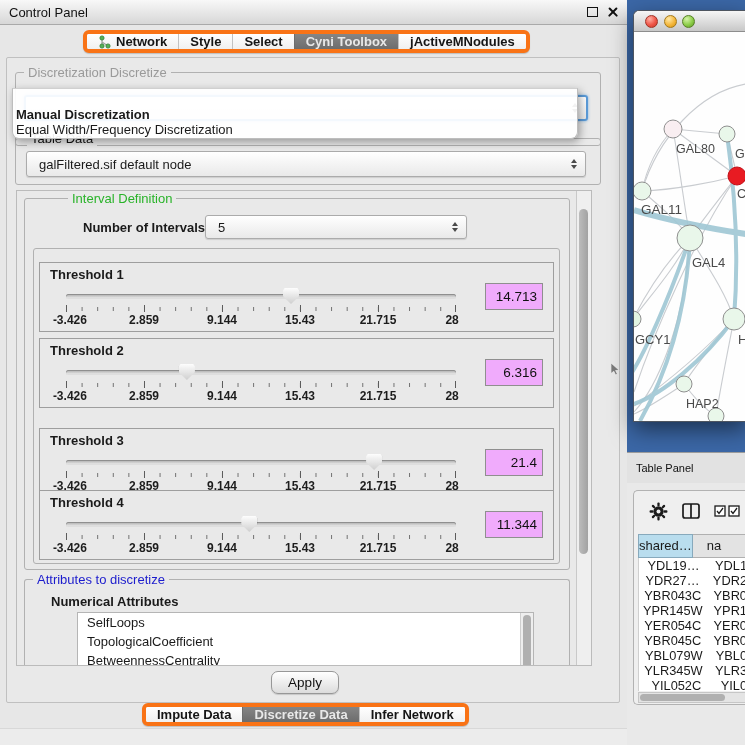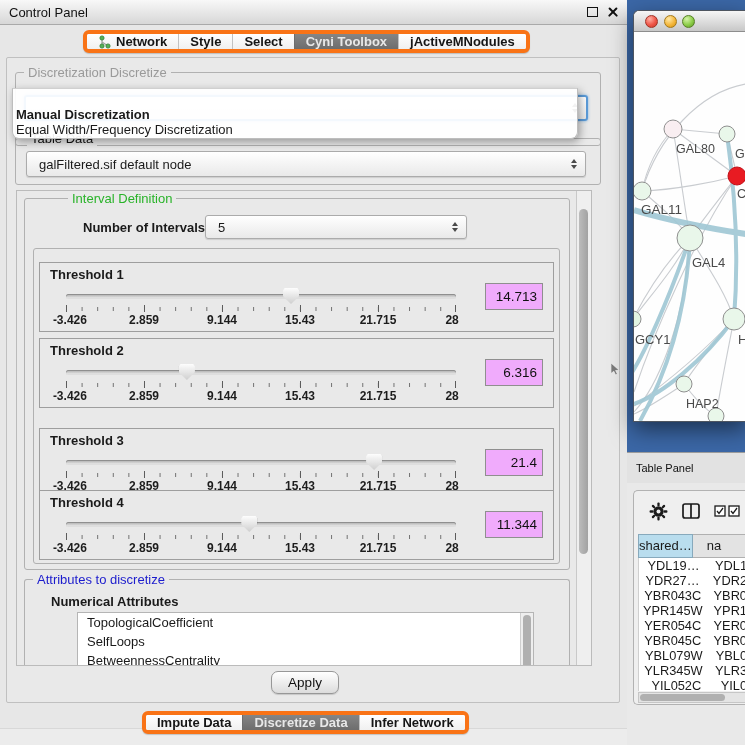--- a/index.html
+++ b/index.html
@@ -16,21 +16,21 @@
   .close-ic { position:relative; width:12px; height:12px; display:inline-block; }
   .close-ic::before,.close-ic::after { content:""; position:absolute; left:0; top:5px; width:12px; height:2.4px; background:#111; border-radius:1px; }
   .close-ic::before { transform:rotate(45deg); } .close-ic::after { transform:rotate(-45deg); }
 
   
   .seg { position:absolute; display:flex; height:23px; border:4px solid #f97316; border-radius:6px; overflow:hidden; background:#fff; box-shadow:0 1px 1px rgba(0,0,0,.18); }
   .seg .sg { display:flex; align-items:center; gap:5px; padding:0 11px; font-weight:bold; font-size:13px; color:#151515; background:linear-gradient(#ffffff,#f0f0f0); border-left:1px solid #c2c2c2; cursor:default; white-space:nowrap; }
   .seg .sg:first-child { border-left:none; }
   .seg .sg.active { background:linear-gradient(#858585,#6d6d6d); color:#e8e8e8; border-left-color:#6d6d6d; }
   .seg-top { top:30px; left:83px; }
-  .seg-bottom { top:703px; left:142px; z-index:5;margin-top:8px; }
+  .seg-bottom { top:703px; left:142px; z-index:5; }
 
   .net-ic { display:inline-block; width:13px; height:14px; }
 
   
   .main-panel { position:absolute; left:6px; top:57px; width:614px; height:646px; background:#e9e9e9; border:1px solid #c0c0c0; border-radius:2px; }
 
   .group { position:absolute; border:1px solid #b1b1b1; border-radius:3px; }
   .gtitle { position:absolute; top:-8px; left:8px; background:#e9e9e9; padding:0 4px; font-size:13px; color:#111; white-space:nowrap; }
   .gtitle.gray { color:#9a9a9a; }
   .gtitle.green { color:#29b329;margin-left:35px; }
@@ -281,22 +281,22 @@
               </div>
               <input class="valbox" value="11.344" style="">
             </div>
           </div>
         </div>
 
         <div class="group attr-group">
           <span class="gtitle blue">Attributes to discretize</span>
           <div class="attr-label">Numerical Attributes</div>
           <div class="listbox">
+            <div class="li">SelfLoops</div>
             <div class="li">TopologicalCoefficient</div>
-            <div class="li">SelfLoops</div>
             <div class="li">BetweennessCentrality</div>
             <div class="list-scroll">
                 <div class="list-thumb"></div>
               </div>
           </div>
         </div>
 
         <div class="vscroll">
             <div class="vthumb"></div>
           </div>

